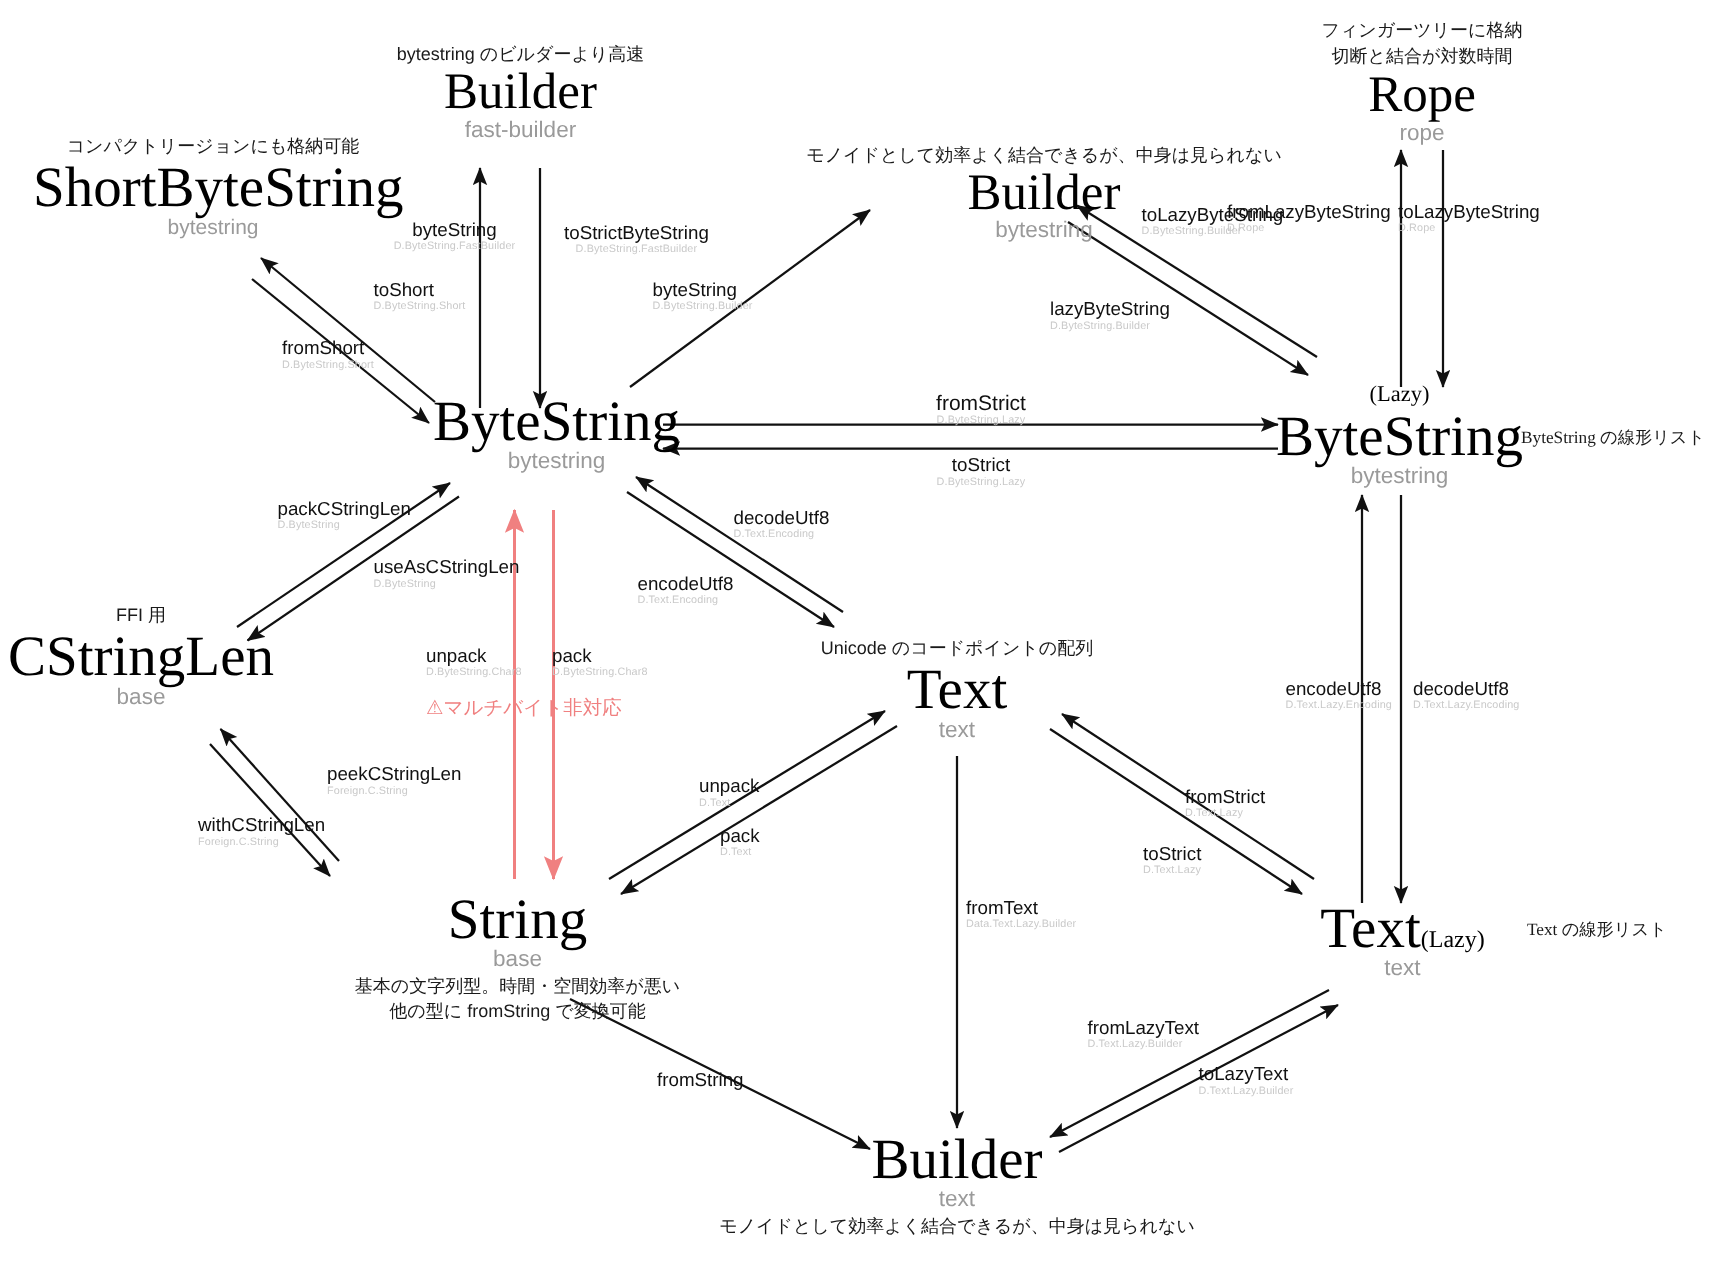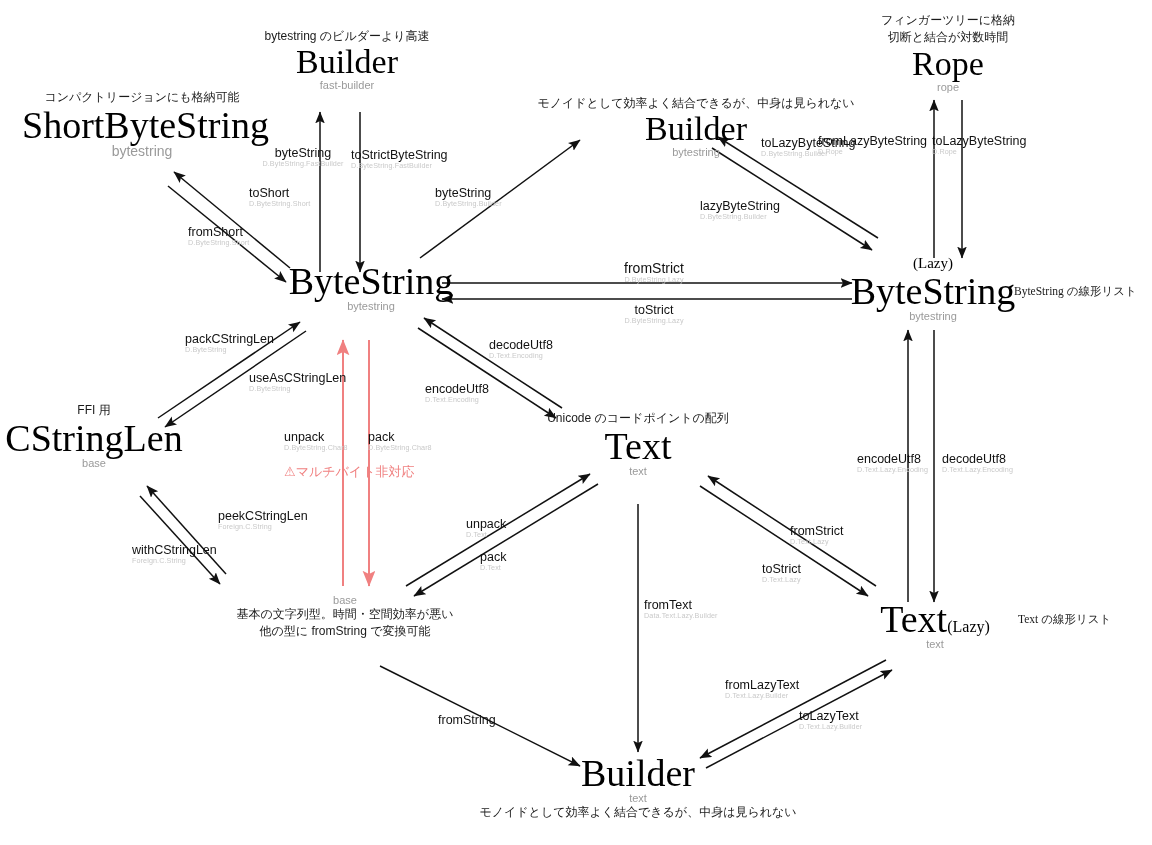--- a/index.html
+++ b/index.html
@@ -9,21 +9,21 @@
 
   .node{position:absolute;text-align:center;white-space:nowrap;}
   .node .title{font-family:"Liberation Serif",serif;font-weight:400;color:#000;line-height:1.0;}
   .node .pkg{font-family:"Liberation Sans",sans-serif;color:#9a9a9a;line-height:1.1;}
   .node .note{font-family:"Liberation Sans",sans-serif;color:#1a1a1a;line-height:1.45;}
   .node .lazytag{font-family:"Liberation Serif",serif;color:#000;}
 
   .t-big .title{font-size:38px;}
   .t-mid .title{font-size:34px;}
   .t-sm  .title{font-size:38px;}
-  .pkg-big{font-size:11px;}
+  .pkg-big{font-size:15px;}
   .pkg-sm{font-size:14px;}
   .note-s{font-size:12px;}
 
   .elabel{position:absolute;white-space:nowrap;text-align:left;}
   .elabel .fn{font-family:"Liberation Sans",sans-serif;font-size:12.5px;color:#111;line-height:1.15;display:block;}
   .elabel .mod{font-family:"Liberation Sans",sans-serif;font-size:7.2px;color:#c9c9c9;line-height:1.2;display:block;letter-spacing:.1px;}
   .elabel.ctr{text-align:center;}
 
   .sidenote{position:absolute;font-family:Liberation Serif, serif;font-size:11.5px;color:#1a1a1a;white-space:nowrap;}
   .warn{position:absolute;font-family:"Liberation Sans",sans-serif;font-size:13px;color:#f08080;white-space:nowrap;}
@@ -127,27 +127,28 @@
     <div class="title">ByteString</div>
     <div class="pkg pkg-big">bytestring</div>
   </div>
 
   <div class="node t-big" style="left:-6px;top:402px;width:200px;">
     <div class="note note-s">FFI 用</div>
     <div class="title">CStringLen</div>
     <div class="pkg pkg-big">base</div>
   </div>
 
-  <div class="node t-big" style="left:498px;top:410px;width:280px;">
+  <div class="node t-big" style="left:498px;top:424px;width:280px;">
     <div class="note note-s">Unicode のコードポイントの配列</div>
     <div class="title">Text</div>
     <div class="pkg pkg-big">text</div>
   </div>
 
   <div class="node t-big" style="left:232px;top:594px;width:226px;">
+    <div class="title">String</div>
     <div class="pkg pkg-big">base</div>
     <div class="note note-s">基本の文字列型。時間・空間効率が悪い</div>
     <div class="note note-s">他の型に fromString で変換可能</div>
   </div>
 
   <div class="node t-big" style="left:862px;top:600px;width:146px;">
     <div style="display:inline-block;">
       <span class="title">Text</span><span class="lazytag" style="font-size:16px;">(Lazy)</span>
     </div>
     <div class="pkg pkg-big">text</div>
@@ -161,21 +162,21 @@
 
   <div class="sidenote" style="left:1014px;top:284px;">ByteString の線形リスト</div>
   <div class="sidenote" style="left:1018px;top:612px;">Text の線形リスト</div>
 
   <div class="warn" style="left:284px;top:463px;">⚠マルチバイト非対応</div>
 
   <div class="elabel ctr" style="left:243px;top:146px;width:120px;">
     <span class="fn">byteString</span>
     <span class="mod">D.ByteString.FastBuilder</span>
   </div>
-  <div class="elabel" style="left:351px;top:148px;">
+  <div class="elabel" style="left:376px;top:148px;text-align:center;">
     <span class="fn">toStrictByteString</span>
     <span class="mod">D.ByteString.FastBuilder</span>
   </div>
   <div class="elabel" style="left:249px;top:186px;">
     <span class="fn">toShort</span>
     <span class="mod">D.ByteString.Short</span>
   </div>
   <div class="elabel" style="left:188px;top:225px;">
     <span class="fn">fromShort</span>
     <span class="mod">D.ByteString.Short</span>

